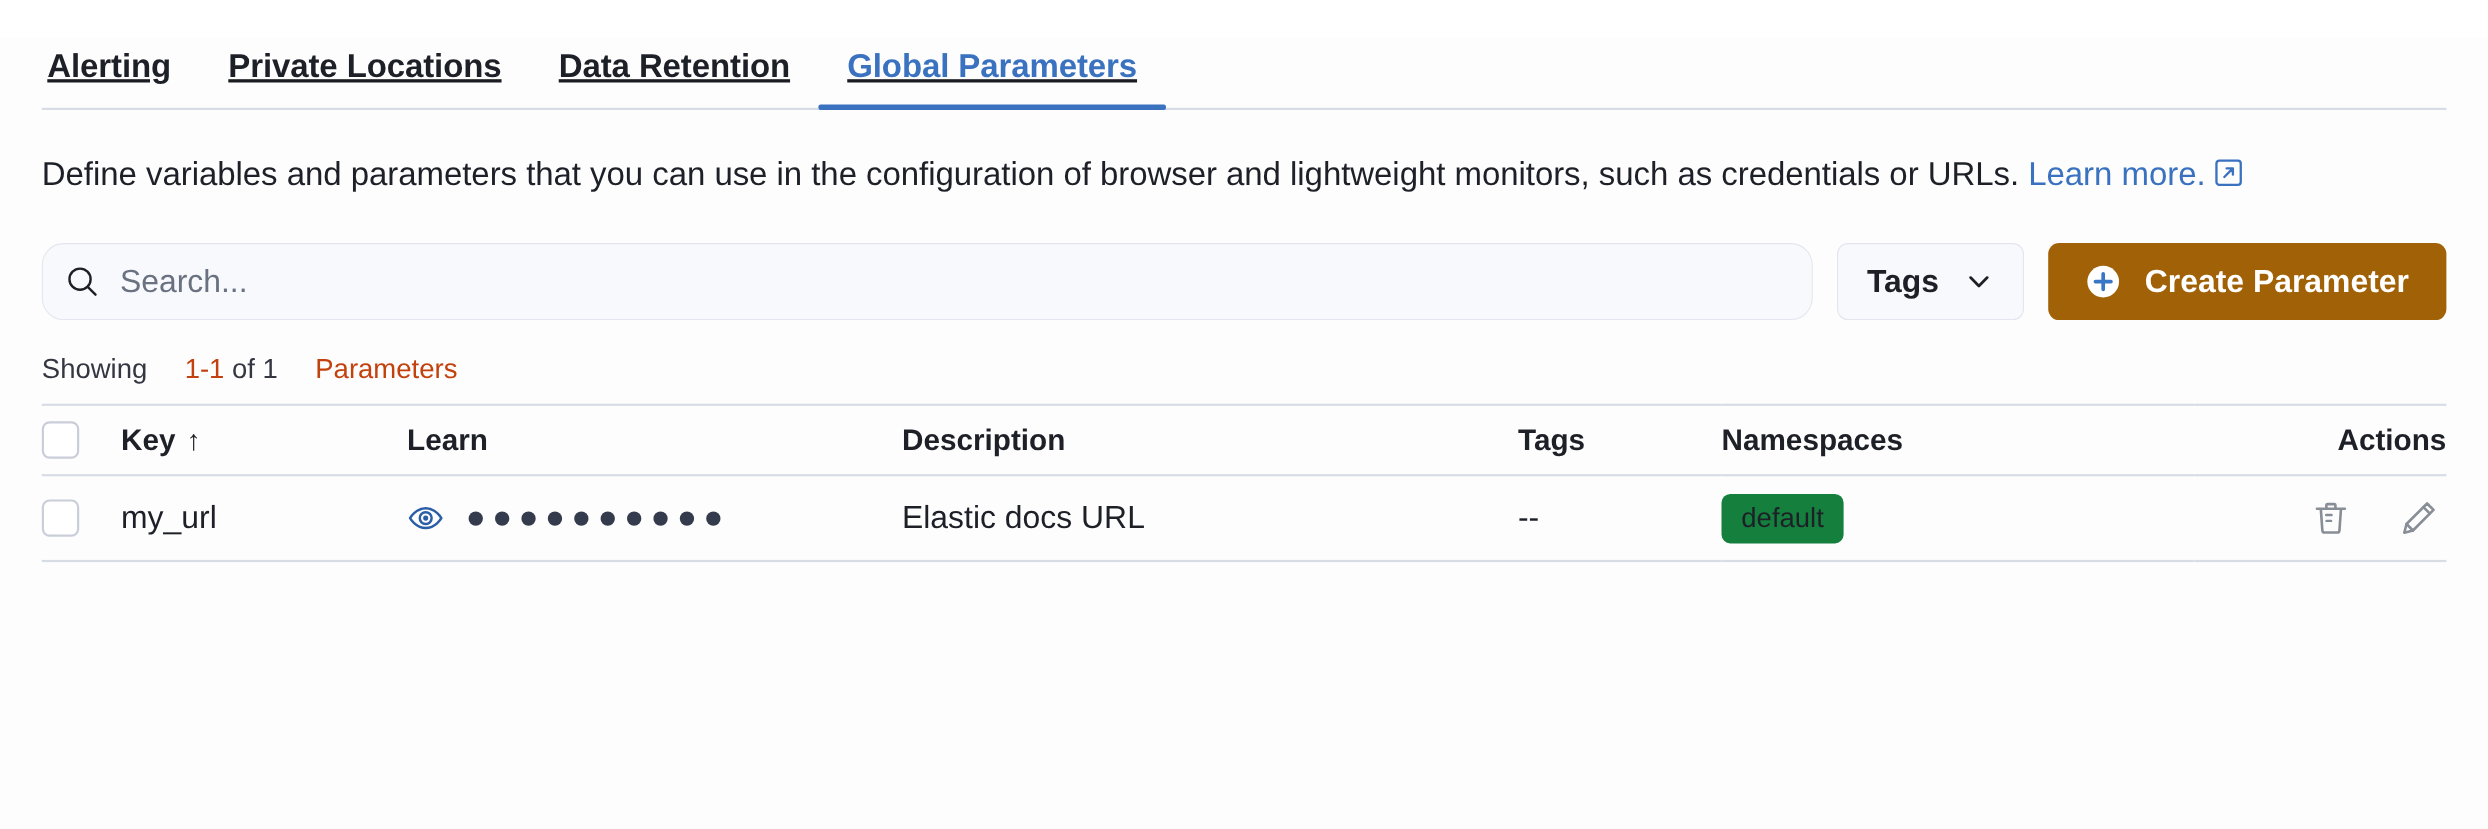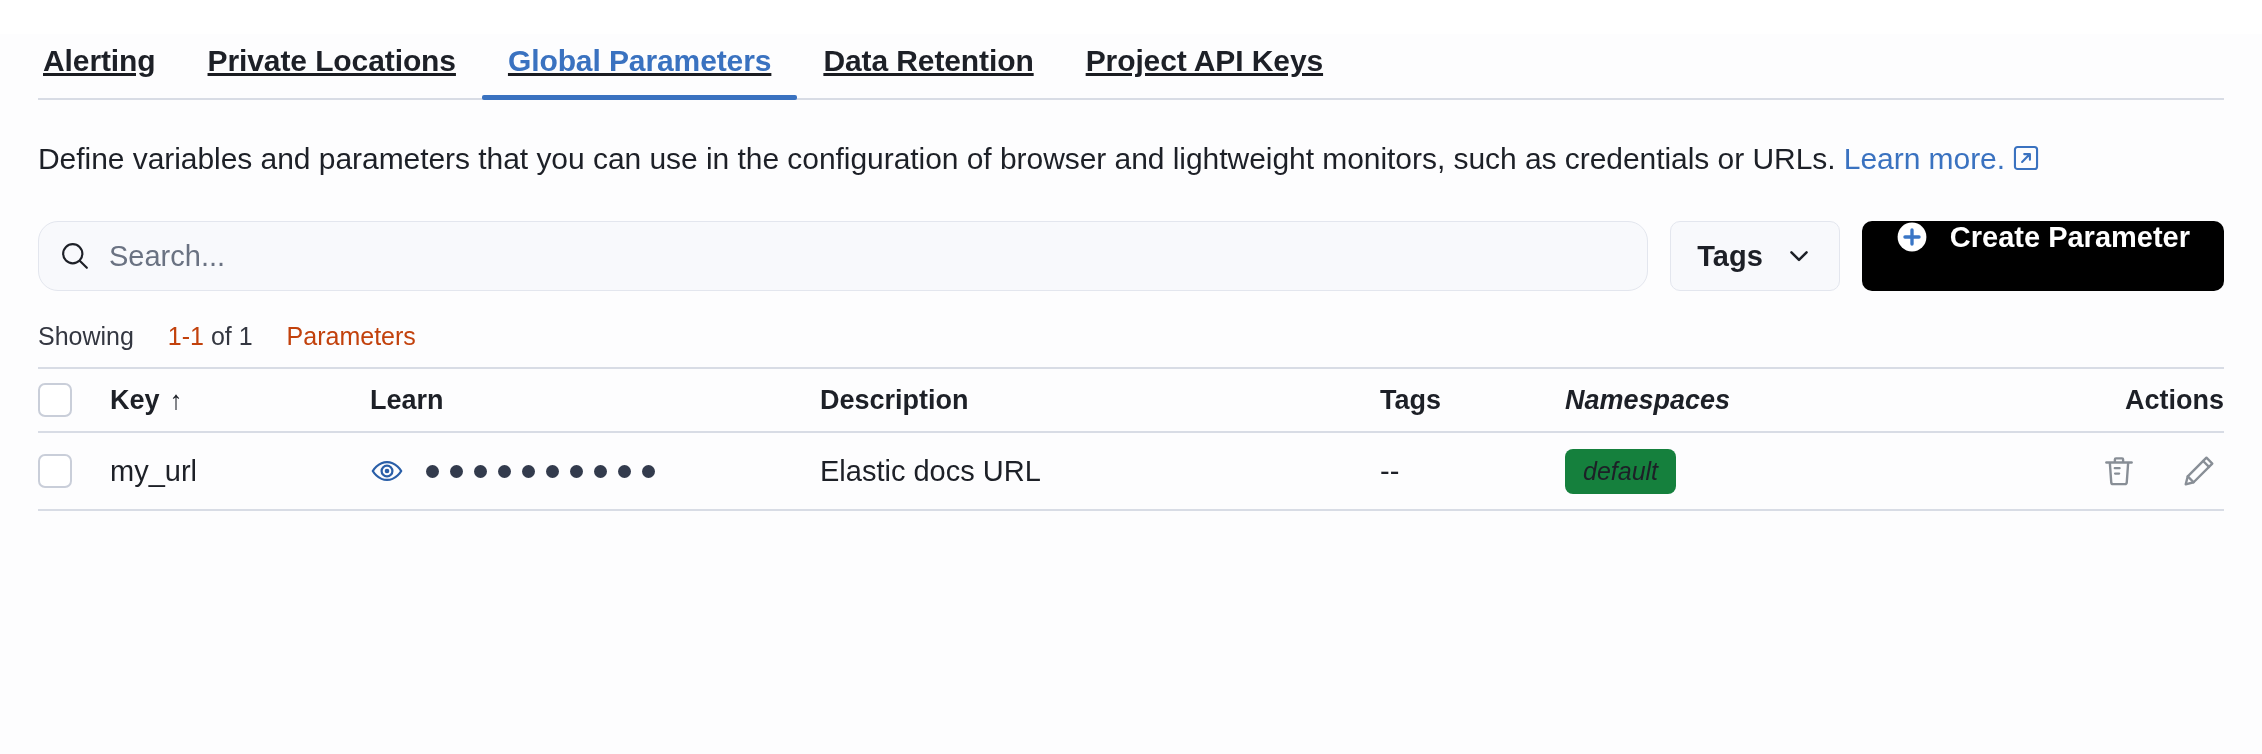--- a/index.html
+++ b/index.html
@@ -135,25 +135,25 @@
     box-sizing: border-box;
     font-size: 29px;
     font-weight: 700;
     color: #1d2027;
     cursor: pointer;
     white-space: nowrap;
   }
 
   .create-button {
     height: 70px;
-    background: #000000;
+    background: #a16207;
     border: 0;
     border-radius: 10px;
     display: flex;
-    align-items: flex-start;
+    align-items: center;
     gap: 22px;
     padding: 0 34px;
     box-sizing: border-box;
     font-family: "Liberation Sans", sans-serif;
     font-size: 29px;
     font-weight: 700;
     color: #ffffff;
     cursor: pointer;
     white-space: nowrap;
   }
@@ -191,21 +191,21 @@
     height: 76px;
     font-size: 29px;
     font-weight: 400;
     color: #1d2027;
   }
   .col-check   { width: 72px;  }
   .col-key     { width: 260px; }
   .col-value   { width: 450px; }
   .col-desc    { width: 560px; }
   .col-tags    { width: 185px; }
-  .col-ns      { width: 430px; font-style: italic; }
+  .col-ns      { width: 430px; }
   .col-actions { width: auto;  text-align: right !important; }
 
   .checkbox {
     width: 34px; height: 34px;
     border: 2px solid #c9ced9;
     border-radius: 7px;
     background: #ffffff;
     box-sizing: border-box;
     cursor: pointer;
     display: block;
@@ -254,28 +254,25 @@
 <div class="page">
 
 
   <div class="tabs">
     <div class="tab">
       <span>Alerting</span>
     </div>
     <div class="tab">
       <span>Private Locations</span>
     </div>
+    <div class="tab">
+      <span>Data Retention</span>
+    </div>
     <div class="tab active">
       <span>Global Parameters</span>
-    </div>
-    <div class="tab">
-      <span>Data Retention</span>
-    </div>
-    <div class="tab">
-      <span>Project API Keys</span>
     </div>
   </div>
 
   <div class="description">
     <span>Define variables and parameters that you can use in the configuration of browser and lightweight monitors, such as credentials or URLs.</span>
     <a href="#"><span>Learn more.</span></a><span class="ext-icon"><svg width="26" height="26" viewBox="0 0 16 16" fill="none">
           <rect x="1.2" y="1.2" width="13.6" height="13.6" rx="1.6" stroke="#3a72c0" stroke-width="1.3"></rect>
           <path d="M5.6 10.4L10.4 5.6M10.4 5.6H6.9M10.4 5.6V9.1" stroke="#3a72c0" stroke-width="1.3" stroke-linecap="round" stroke-linejoin="round"></path>
         </svg></span>
   </div>

